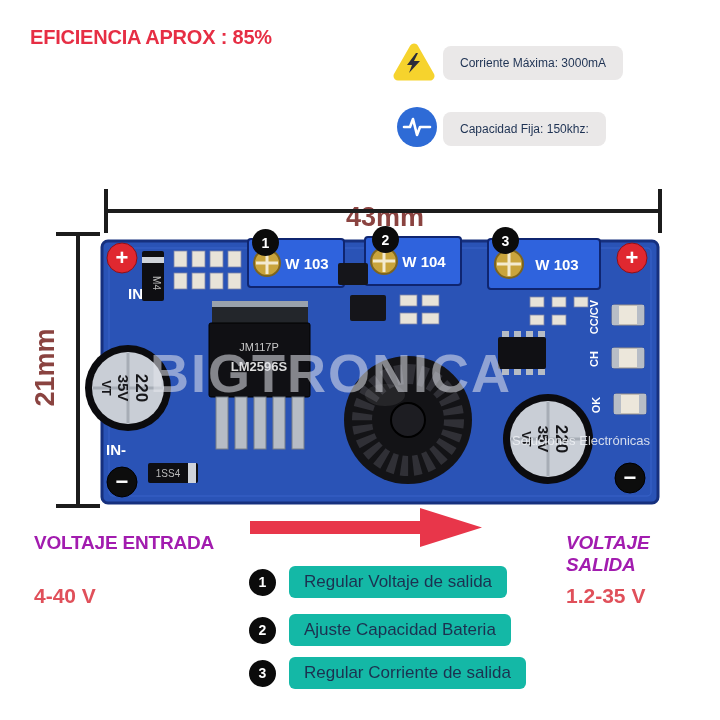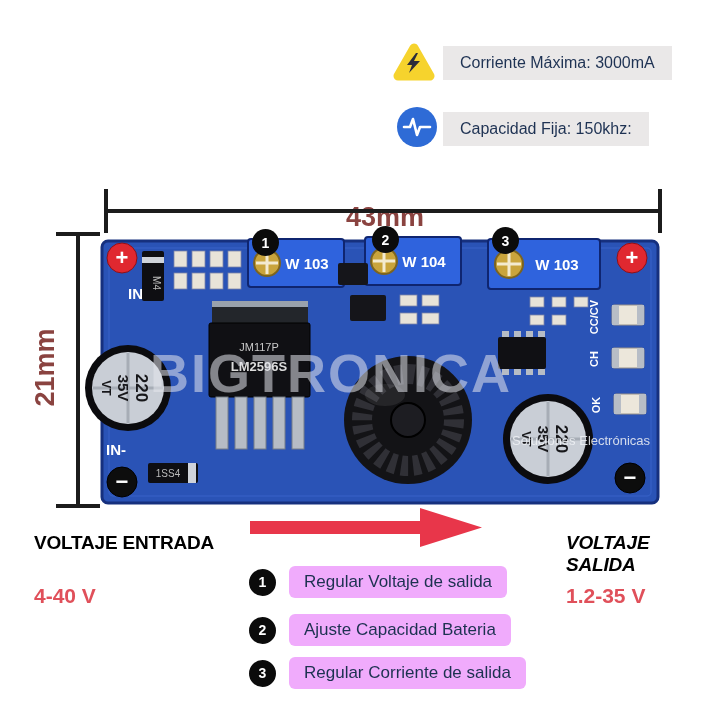--- a/index.html
+++ b/index.html
@@ -2,22 +2,22 @@
 <html><head>
 <meta charset="utf-8">
 <style>
   html,body{margin:0;padding:0;background:#fff;}
   .canvas{position:relative;width:720px;height:720px;background:#ffffff;
     font-family:"Liberation Sans", sans-serif;overflow:hidden;}
   .abs{position:absolute;}
 
   
   .efficiency{left:30px;top:26px;font-size:20px;font-weight:800;color:#e62e44;letter-spacing:-0.2px;}
-  .pill{background:#eae8e8;border-radius:0;display:flex;align-items:center;
-    padding:0 17px;height:34px;font-size:16px;font-weight:500;color:#1e3253;white-space:nowrap;}
+  .pill{background:#eae8e8;border-radius:8px;display:flex;align-items:center;
+    padding:0 17px;height:34px;font-size:12px;font-weight:500;color:#1e3253;white-space:nowrap;}
   .pill-current{left:443px;top:46px;}
   .pill-freq{left:443px;top:112px;}
   .icon-warning{left:392px;top:40px;width:44px;height:44px;}
   .icon-freq{left:396px;top:106px;width:42px;height:42px;}
 
   
   .dim{background:#1c1c1c;}
   .dimh-line{left:106px;top:209px;width:556px;height:4px;}
   .dimh-tick-l{left:104px;top:189px;width:4px;height:44px;}
   .dimh-tick-r{left:658px;top:189px;width:4px;height:44px;}
@@ -34,37 +34,38 @@
     display:flex;align-items:center;justify-content:center;font-size:14px;font-weight:700;}
   .badge-1{left:252px;top:229px;} .badge-2{left:372px;top:226px;} .badge-3{left:492px;top:227px;}
   .watermark{left:150px;top:342px;width:505px;font-size:54px;font-weight:700;letter-spacing:2px;
     color:rgba(228,230,236,0.55);pointer-events:none;}
   .watermark-sub{left:512px;top:401px;font-size:13px;color:rgba(240,242,246,0.85);pointer-events:none;margin-top:32px;}
 
   
   .flow-arrow{left:250px;top:505px;width:235px;height:45px;}
 
   
-  .io-title{font-size:19px;font-weight:800;color:#000000;letter-spacing:-0.2px;}
+  .io-title{font-size:19px;font-weight:800;color:#a21caf;letter-spacing:-0.2px;}
   .io-range{font-size:21px;font-weight:800;color:#e0505a;text-align:left;}
   .input-title{left:34px;top:532px;}
   .input-range{left:34px;top:584px;width:160px;}
   .output-title{left:566px;top:532px;font-style:italic;}
   .output-range{left:566px;top:584px;width:140px;}
 
   .legend-row{display:flex;align-items:center;gap:13px;}
   .legend-row-1{left:249px;top:566px;} .legend-row-2{left:249px;top:614px;} .legend-row-3{left:249px;top:657px;}
-  .legend-pill{background:#f0abfc;border-radius:6px;padding:6px 15px;font-size:17px;
+  .legend-pill{background:#14b8a6;border-radius:6px;padding:6px 15px;font-size:17px;
     font-weight:500;color:#1c3150;white-space:nowrap;}
 </style>
 </head>
 <body>
 
 <div class="canvas">
 
+  <div class="abs efficiency">EFICIENCIA APROX : 85%</div>
 
   <svg class="abs icon-warning" viewBox="0 0 44 44">
     <polygon points="22,8 38,36 6,36" fill="#f6d32d" stroke="#f6d32d" stroke-width="9" stroke-linejoin="round"></polygon>
     <polygon points="24,13 15,25 20,25 17,33 28,21 22,21 26,13" fill="#2c2c3a"></polygon>
   </svg>
   <div class="abs pill pill-current">Corriente Máxima: 3000mA</div>
 
   <svg class="abs icon-freq" viewBox="0 0 42 42">
     <circle cx="21" cy="21" r="20" fill="#2e6bd6"></circle>
     <polyline points="8,21 14,21 17,13 21,29 24,21 34,21" fill="none" stroke="#ffffff" stroke-width="2.6" stroke-linecap="round" stroke-linejoin="round"></polyline>

